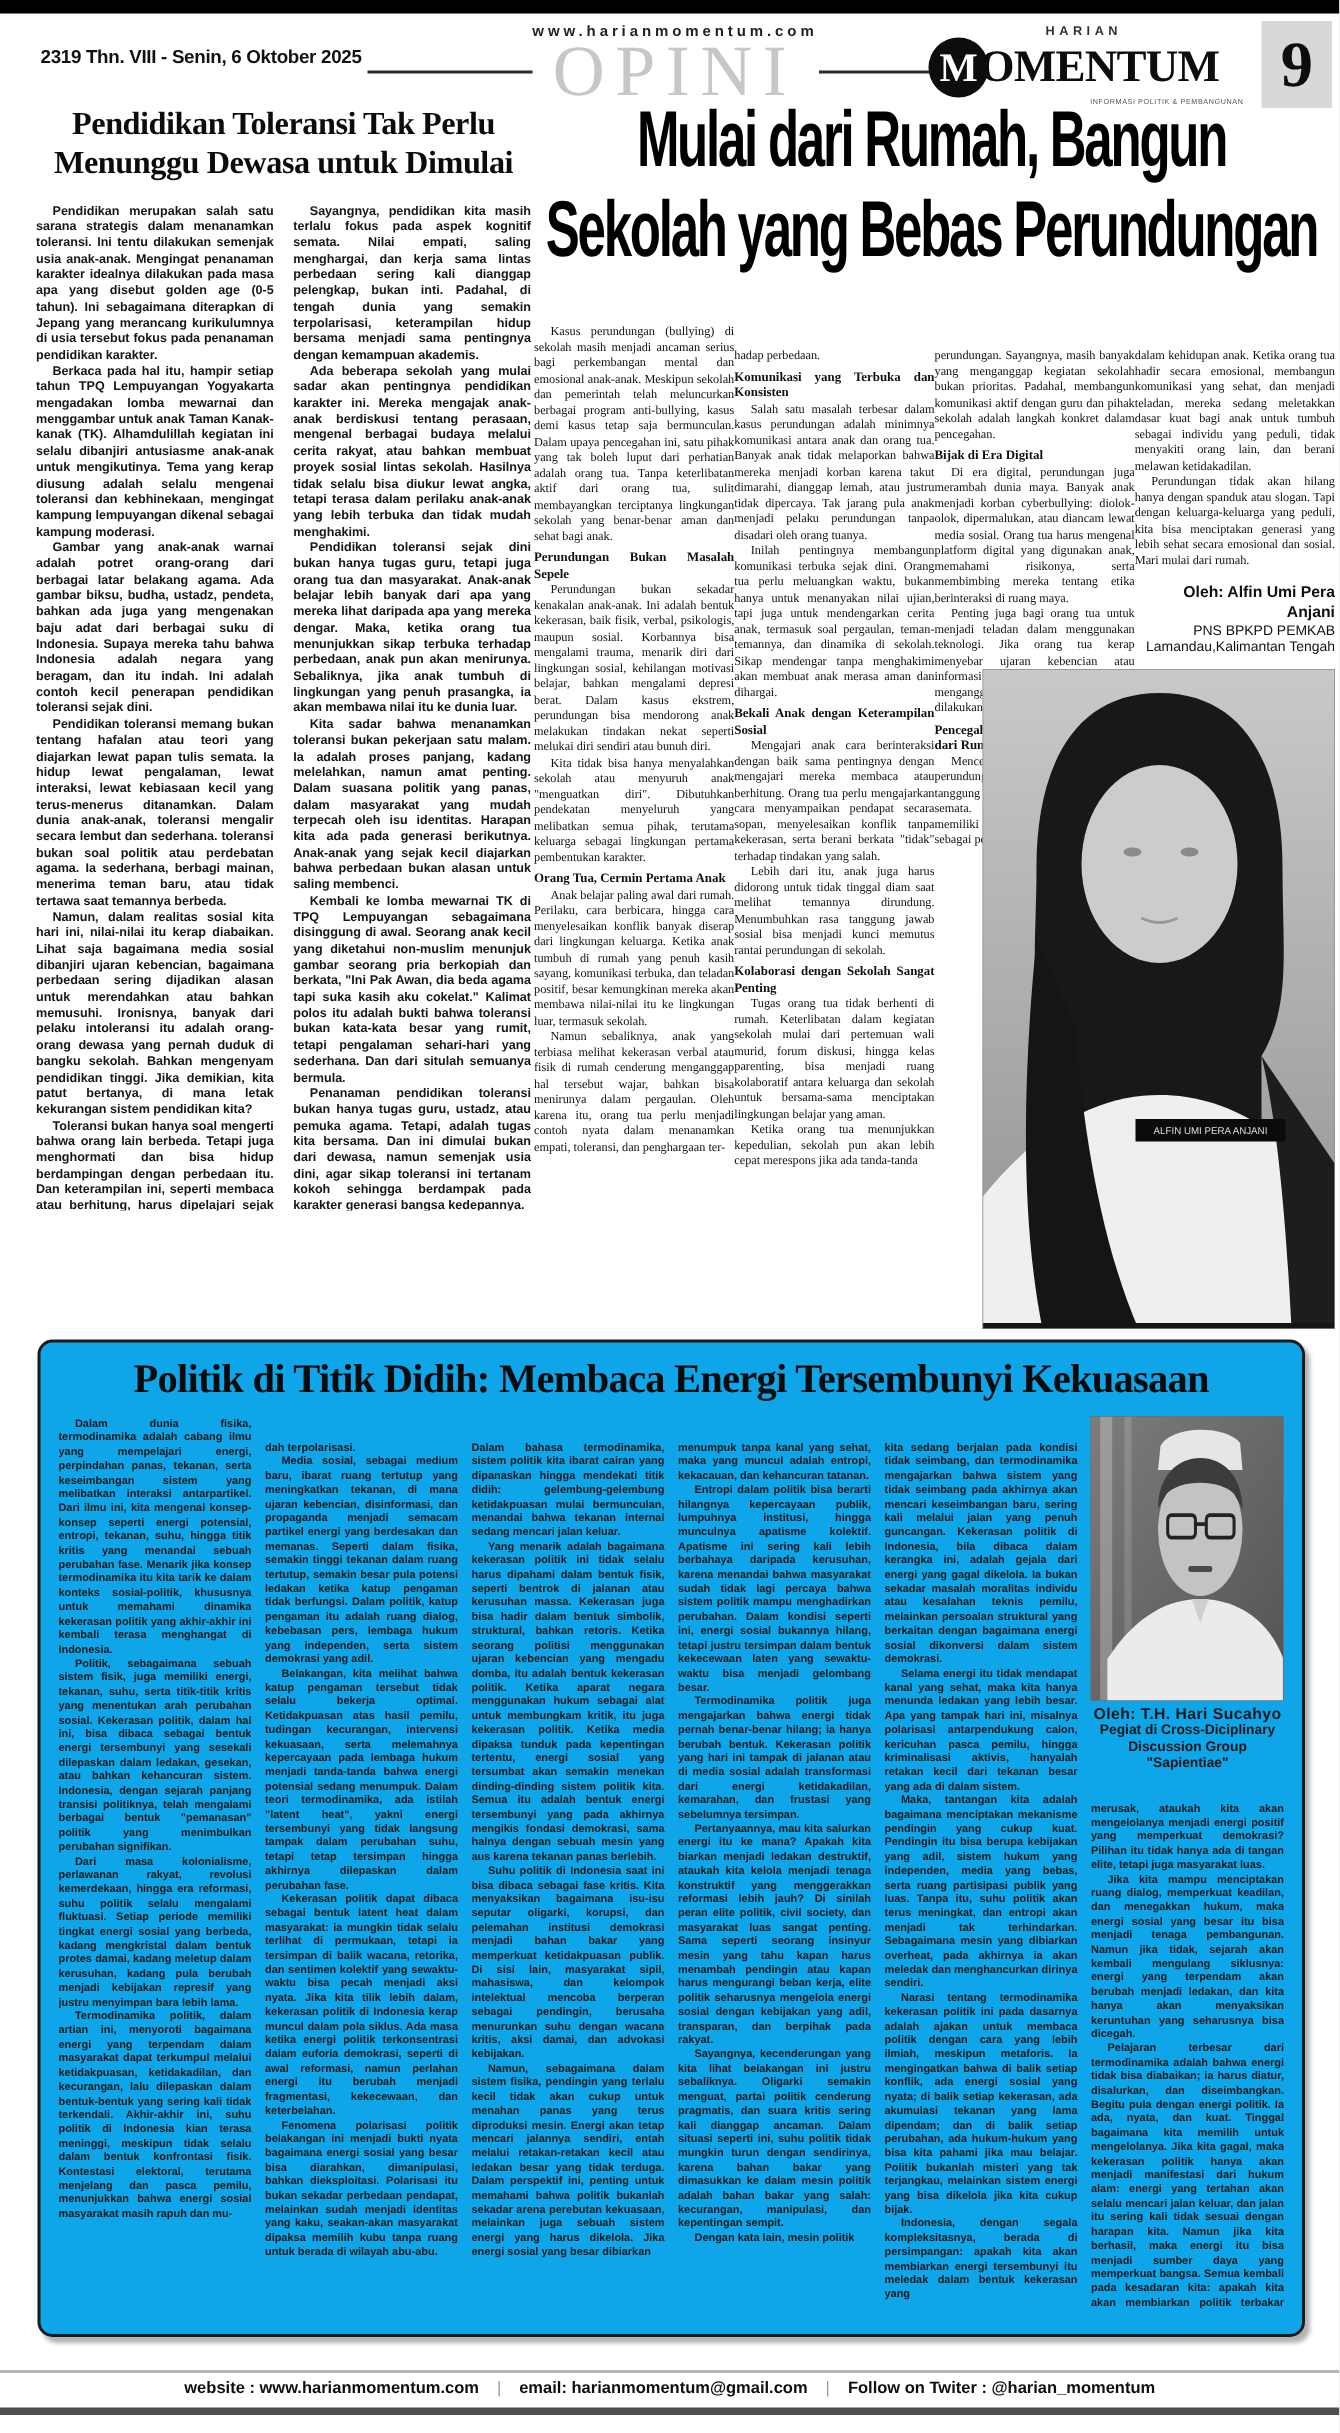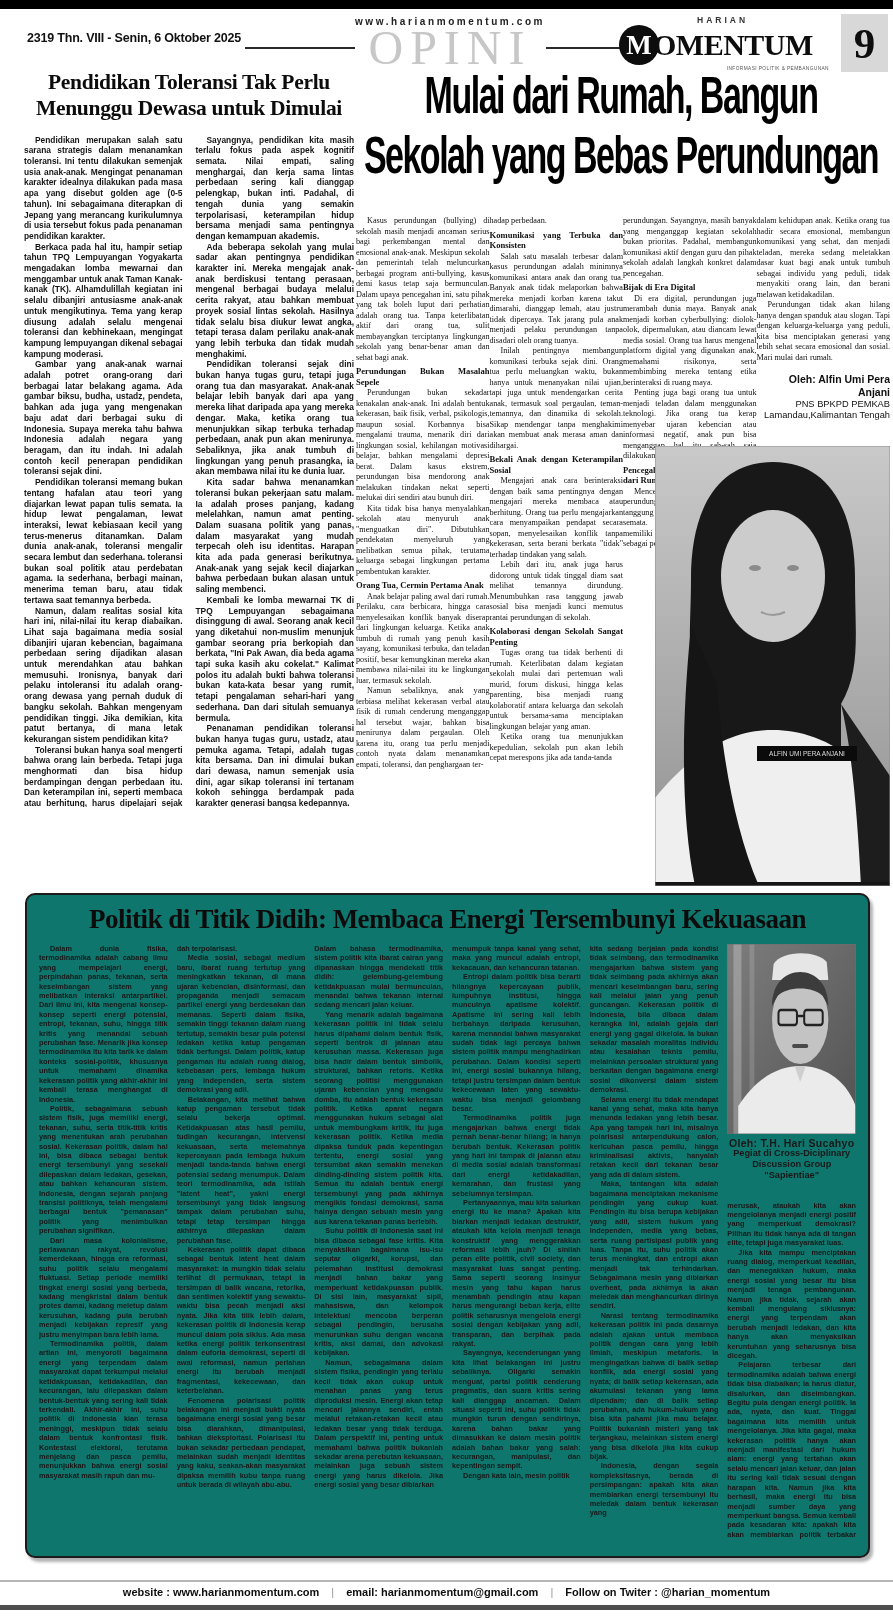--- a/index.html
+++ b/index.html
@@ -23,21 +23,21 @@
                  display:flex; align-items:center; justify-content:center; }
   .logo-word { font-family:"Liberation Serif", serif; font-size:30px; font-weight:bold; letter-spacing:-0.5px;
                margin-left:-6px; color:#0d0d0d; }
   .logo-tagline { font-size:4.8px; letter-spacing:0.4px; color:#555; text-align:right; margin-top:1px; }
   .pagenum-box { position:absolute; right:5px; top:14px; width:47px; height:58px; background:#d8d8d8;
                  display:flex; align-items:center; justify-content:center; }
   .pagenum { font-family:"Liberation Serif", serif; font-size:43px; font-weight:bold; color:#0d0d0d; }
 
   
   p { margin:0; text-indent:11px; }
-  p.cont { text-indent:0; }
+  p.cont { text-indent:0;margin-top:16px; }
   .subhead { font-weight:bold; text-indent:0; margin:3px 0 1px 0; }
 
   
   .a1 { position:absolute; left:24px; top:70px; width:330px; }
   .a1-title { text-align:center; font-family:"Liberation Serif", serif; font-weight:bold;
               font-size:21.5px; line-height:1.2; letter-spacing:-0.3px; color:#0c0c0c; }
   .a1-body { display:flex; gap:13px; margin-top:13px; height:672px; overflow:hidden;
              font-size:8.4px; line-height:10.7px; font-weight:bold; color:#161616; text-align:justify; }
   .a1-body .col { flex:1; min-width:0; }
 
@@ -53,27 +53,27 @@
   .a2-body .col { flex:1; min-width:0; }
   .a2-body .subhead { font-size:8.6px; }
   .a2-col3-list > :nth-child(n+5) { width:86px; }
   .a2-author { margin-top:10px; text-align:right; font-family:"Liberation Sans", sans-serif; }
   .a2-author-name { font-size:10.5px; font-weight:bold; line-height:1.25; }
   .a2-author-aff { font-size:9.3px; line-height:1.2; }
   .photo1 { position:absolute; left:655px; top:446px; width:235px; height:440px; z-index:2; }
   .photo1 svg { display:block; width:100%; height:100%; }
 
   
-  .a3 { position:absolute; left:25px; top:893px; width:845px; height:665px; background:#0f766e;
+  .a3 { position:absolute; left:25px; top:893px; width:845px; height:665px; background:#0ea5e9;
         border:2.5px solid #1b1b1b; border-radius:10px; box-shadow:3px 4px 3px rgba(0,0,0,0.3);
         box-sizing:border-box; padding:6px 12px; }
   .a3-title { text-align:center; font-family:"Liberation Serif", serif; font-weight:bold;
               font-size:27px; letter-spacing:-0.5px; color:#0b0b0b; margin-top:3px; }
   .a3-body { display:flex; gap:9px; margin-top:9px; height:595px; overflow:hidden;
-             font-size:7.3px; line-height:9.4px; font-weight:bold; color:#181818; text-align:justify; }
+             font-size:7.3px; line-height:9.4px; font-weight:bold; color:#181818; text-align:justify;justify-content:flex-end; }
   .a3-body .col { flex:1; min-width:0; }
   .photo2 { width:100%; height:190px; margin-bottom:5px; }
   .photo2 svg { display:block; width:100%; height:100%; }
   .a3-author { text-align:center; margin-bottom:19px; }
   .a3-author-name { font-size:10.5px; font-weight:bold; letter-spacing:0.3px; }
   .a3-author-aff { font-size:9.2px; font-weight:bold; line-height:1.2; }
 
   
   .footer-line1 { position:absolute; left:0; top:1580px; width:893px; height:1.5px; background:#b5b5b5; }
   .footer { position:absolute; left:0; top:1586px; width:893px; text-align:center; font-size:11px; font-weight:bold; color:#0e0e0e; }

